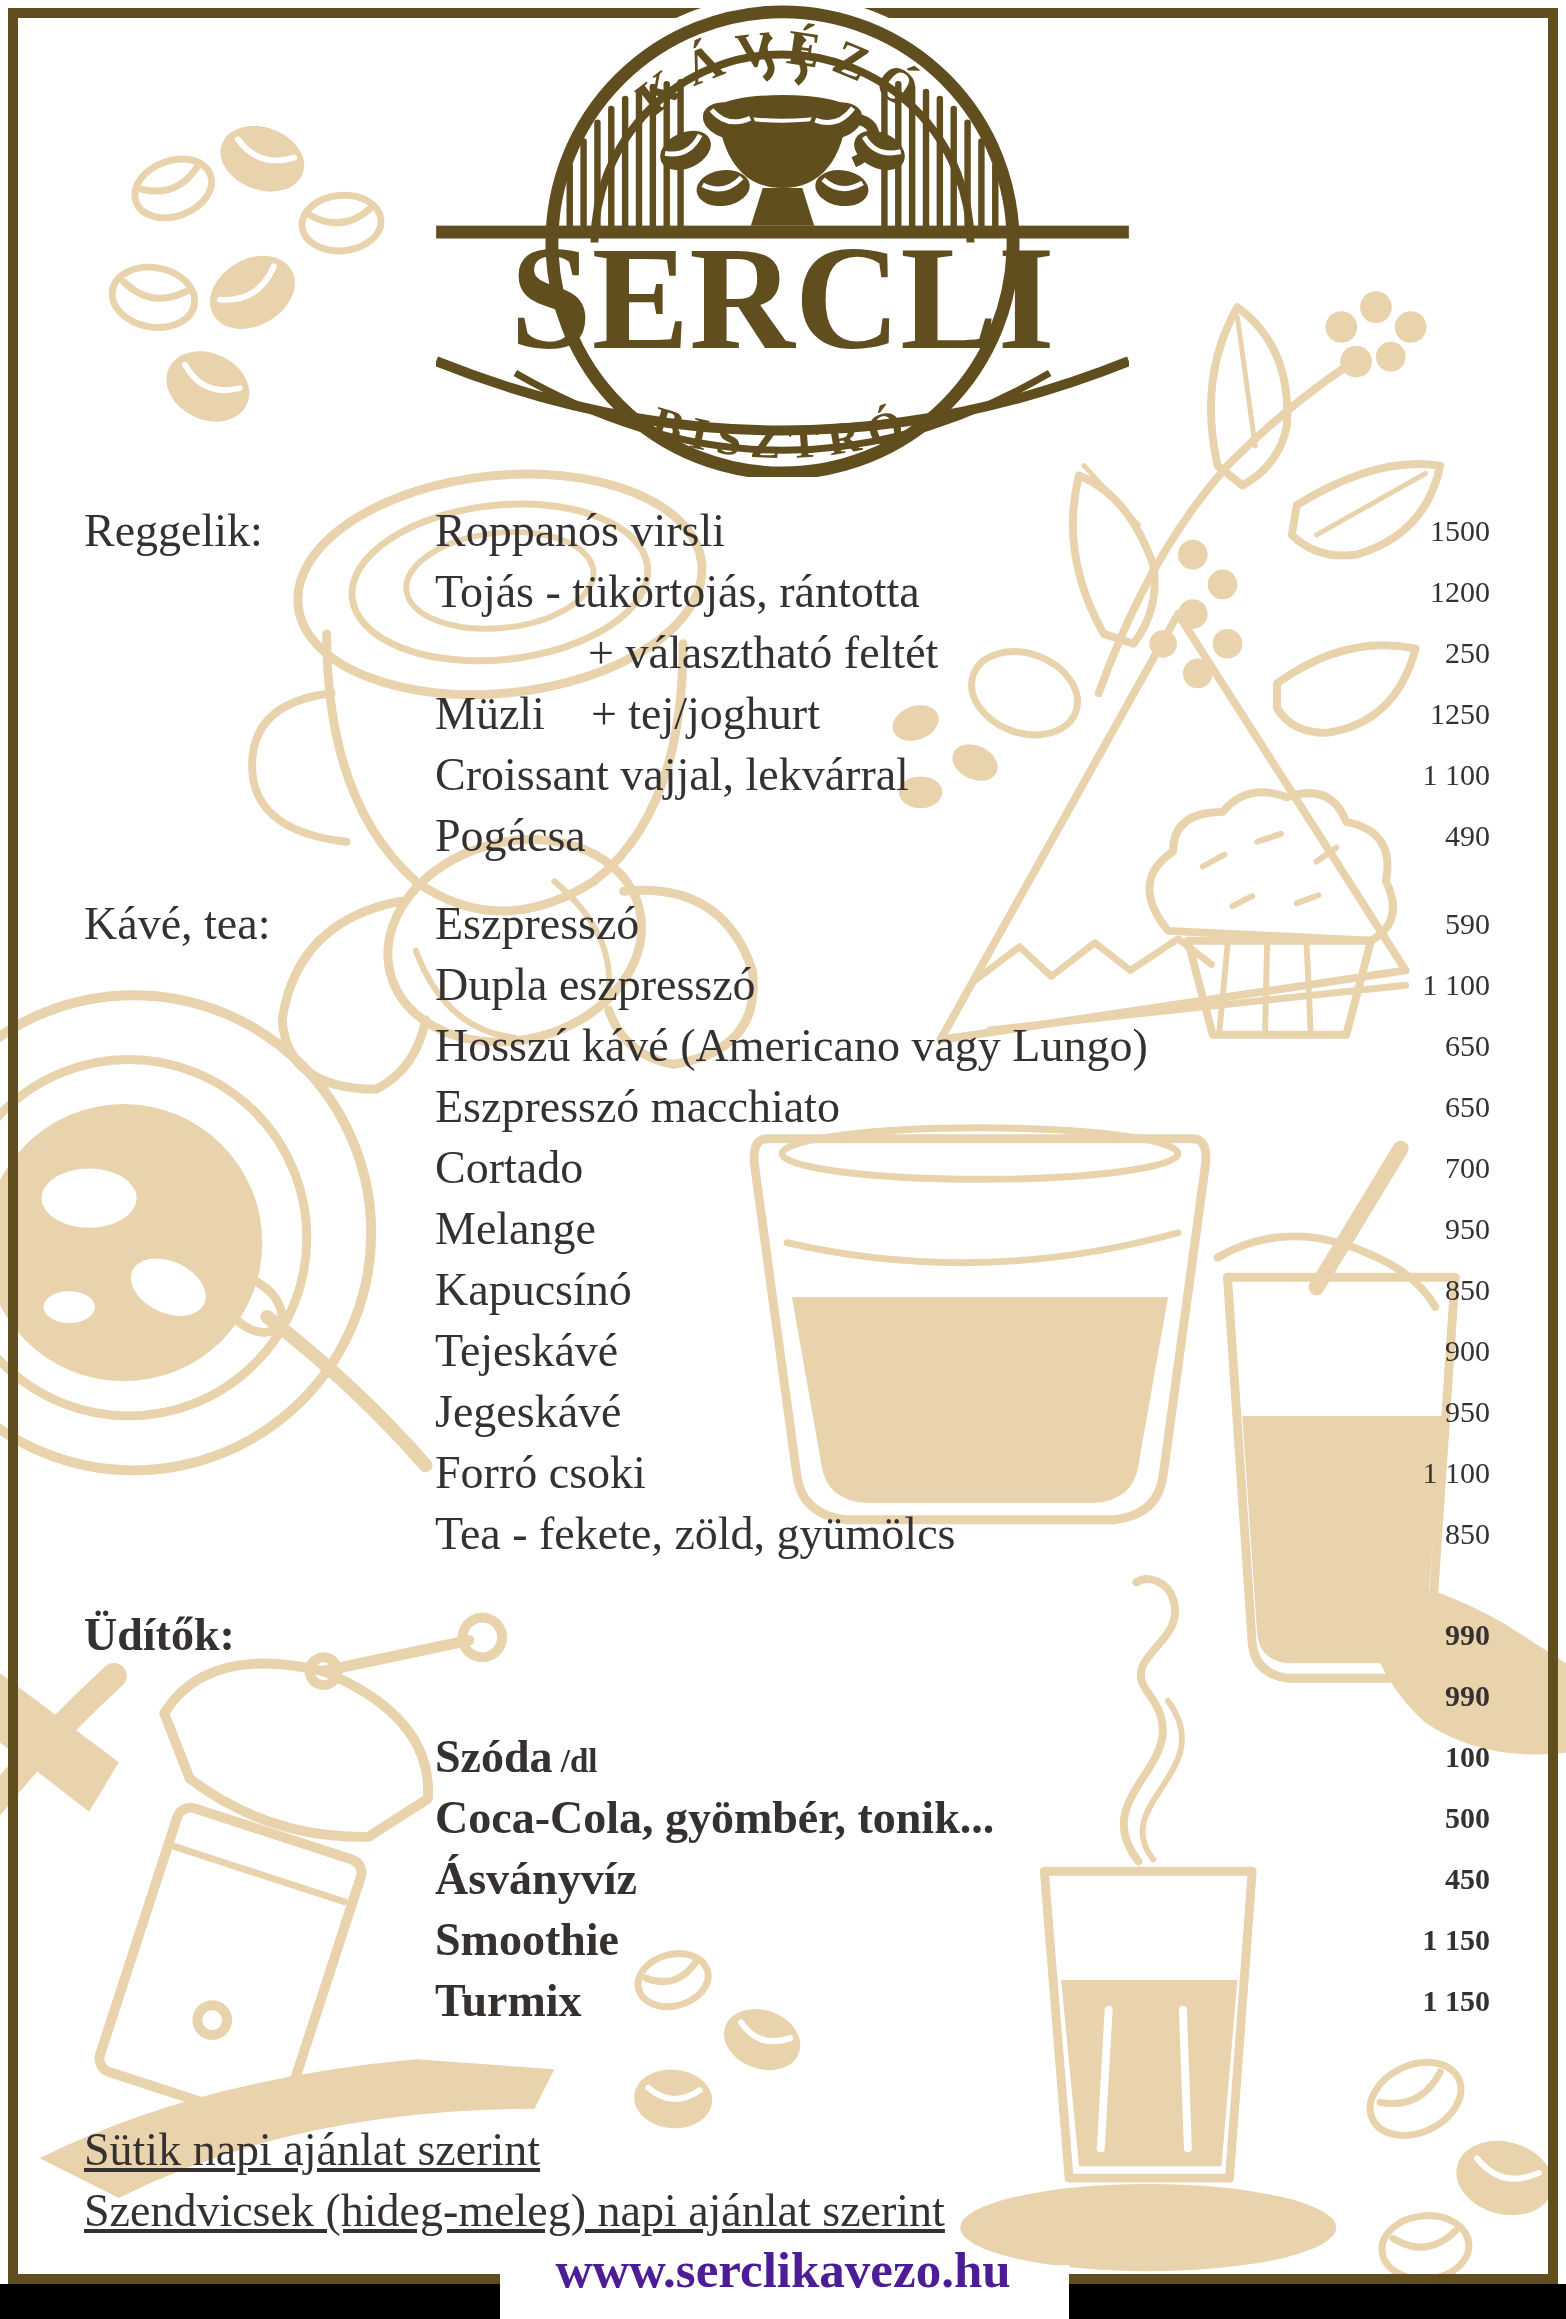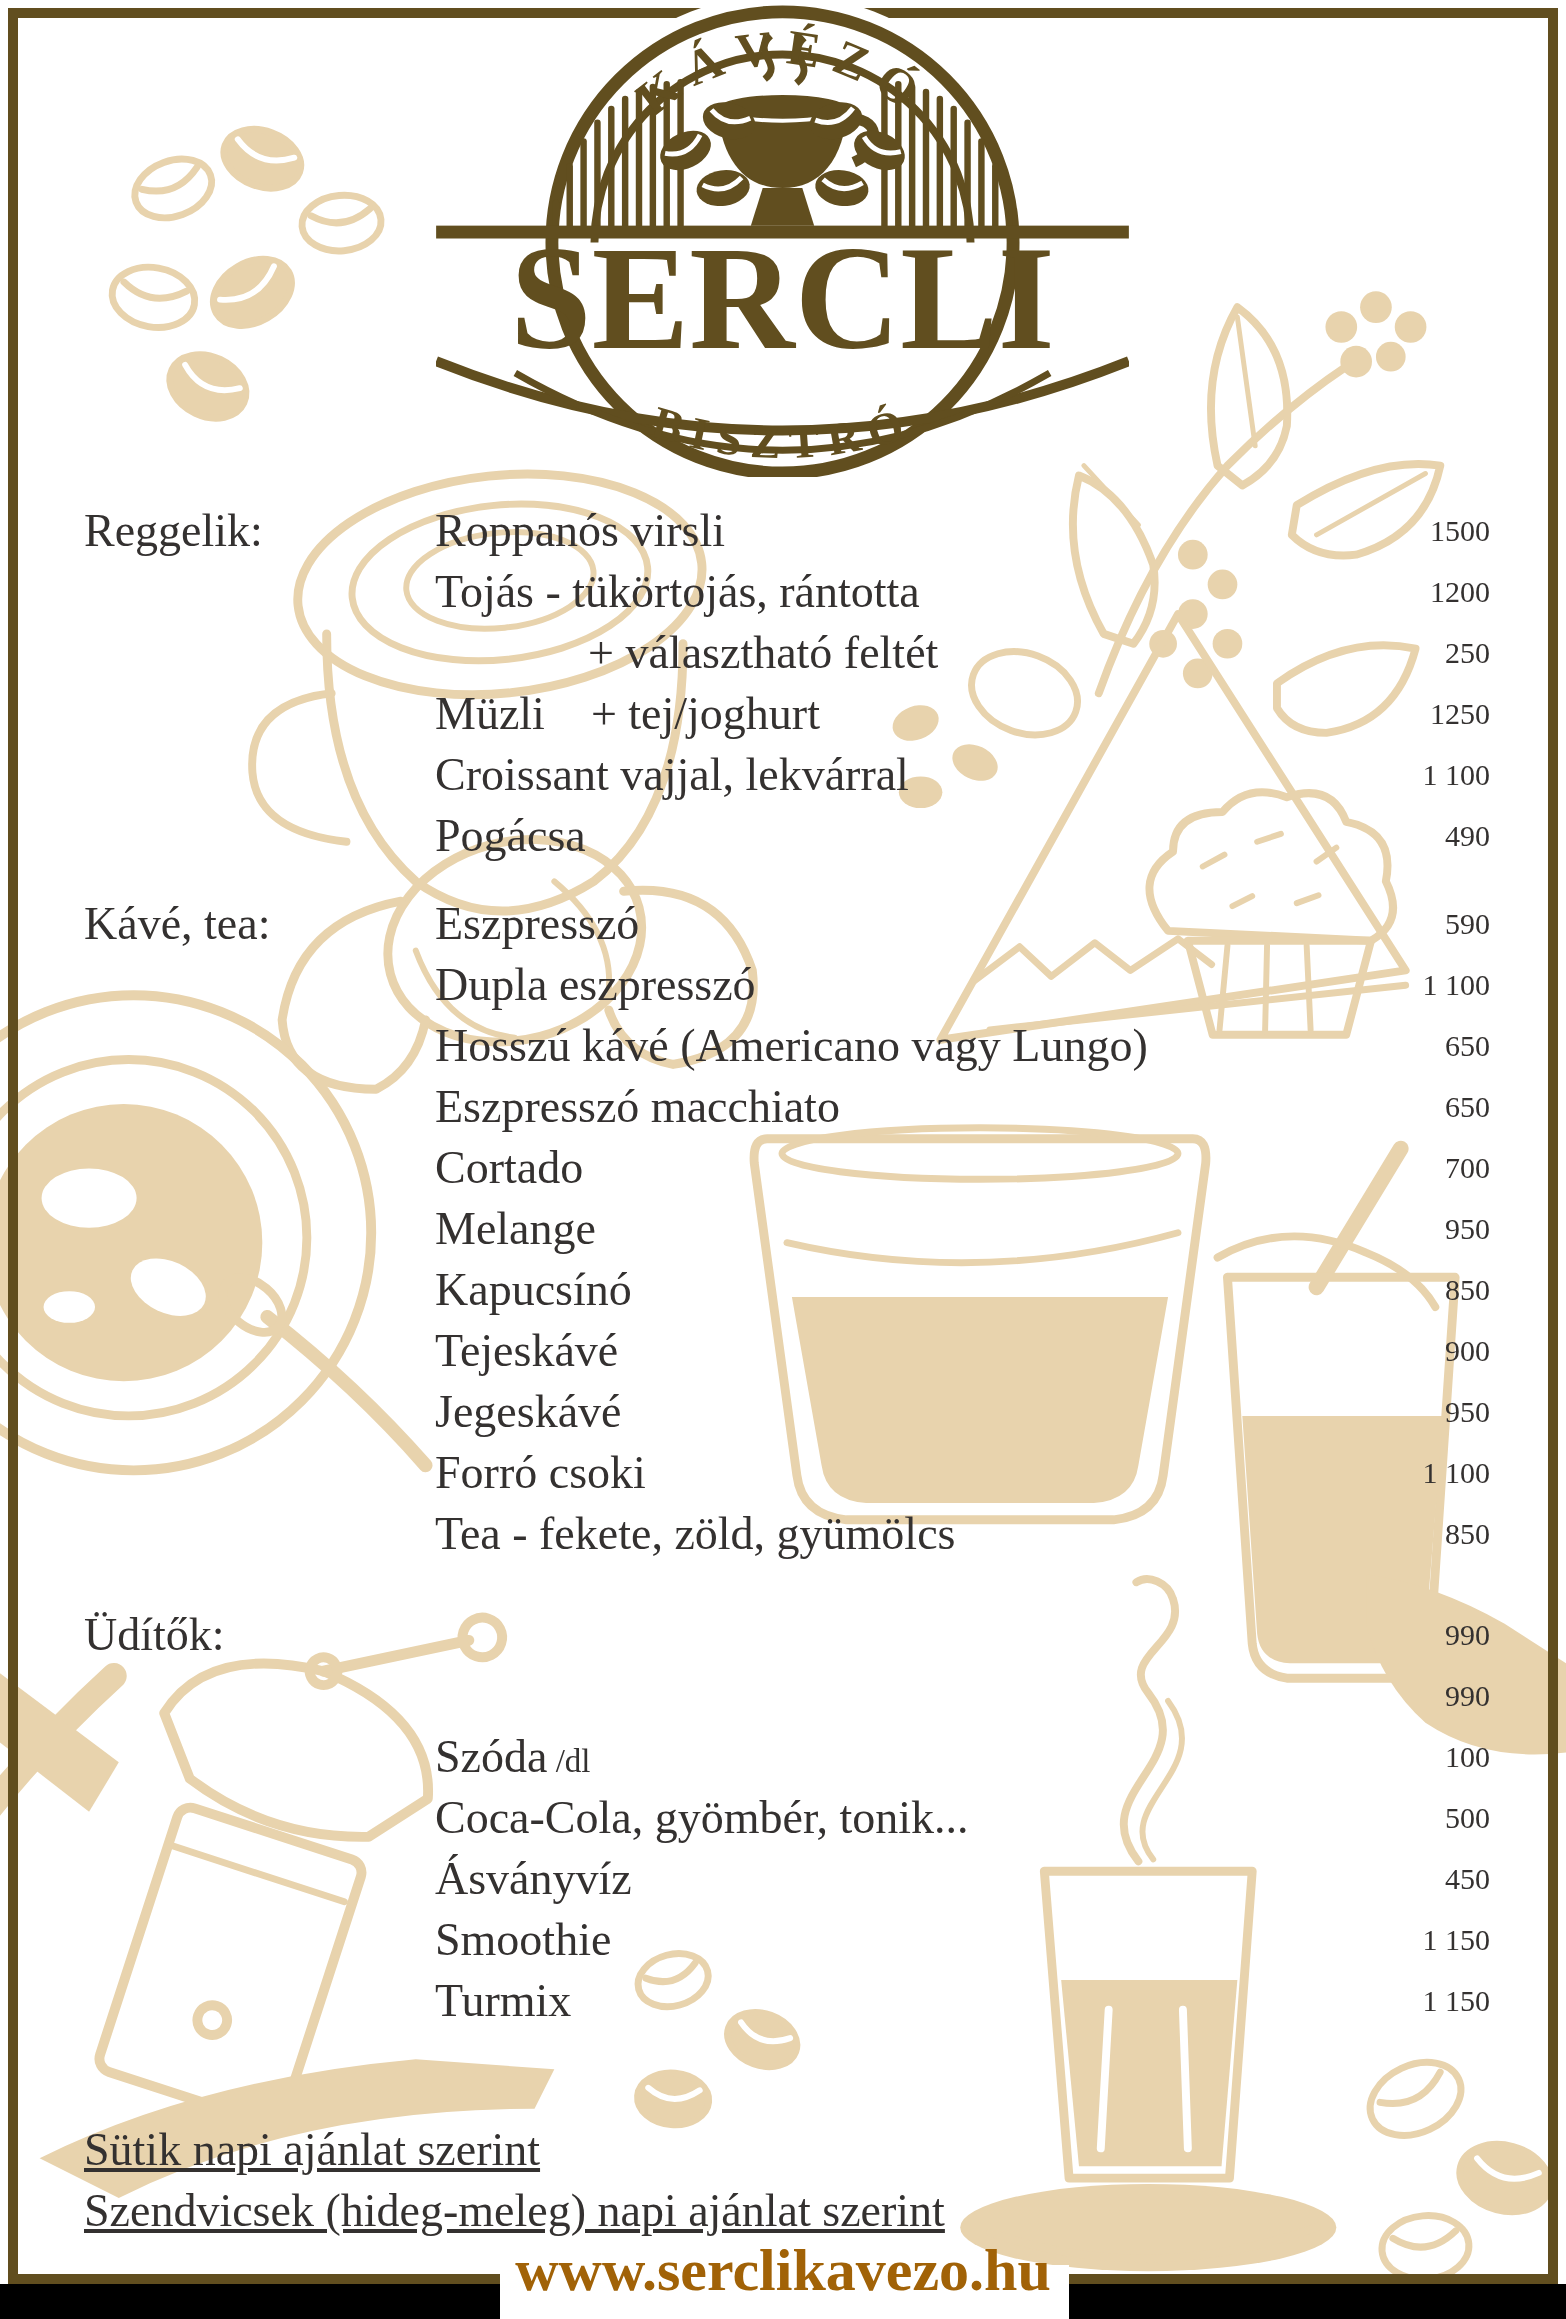--- a/index.html
+++ b/index.html
@@ -11,33 +11,33 @@
   #frame{position:absolute;left:8px;top:8px;right:8px;bottom:36px;z-index:1;
          border-left:10px solid #614e1f;border-top:10px solid #614e1f;
          border-right:10px solid #614e1f;border-bottom:10px solid #614e1f;}
   #blackbar{position:absolute;left:0;right:0;bottom:0;height:36px;background:#000;z-index:1;}
   
   #logo{position:absolute;left:436px;top:0;z-index:2;}
   
   #menu{position:absolute;left:84px;top:500px;width:1406px;z-index:3;}
   .section{position:relative;}
   .section + .section{margin-top:27px;}
-  .section:nth-child(3){margin-top:40px;}
+  .section:nth-child(3){margin-top:40px;font-weight:bold;}
   .sec-label{position:absolute;left:0;top:0;font-size:46px;line-height:61px;}
   .row{position:relative;height:61px;}
   .item-name{position:absolute;left:351px;top:0;font-size:46px;line-height:61px;white-space:pre;}
   .item-name.indent{left:504px;}
   .unit{font-size:33px;}
   .price{position:absolute;right:0;top:0;font-size:30px;line-height:61px;text-align:right;}
   
   #notes{position:absolute;left:84px;top:2119px;z-index:3;font-size:46px;line-height:61px;text-decoration:underline;}
   
   #whitepatch{position:absolute;left:500px;top:2265px;width:569px;height:54px;background:#fff;z-index:2;}
   #website{position:absolute;left:0;right:0;top:2239px;z-index:3;text-align:center;
-           font-size:60px;font-weight:bold;color:#a16207;line-height:63px;}
+           font-size:51px;font-weight:bold;color:#4c1d95;line-height:63px;}
 </style>
 </head>
 <body>
 
 <div id="page">
 
   <svg id="doodles" width="1566" height="2320" viewBox="0 0 1582 2343" fill="none" stroke-linecap="round" stroke-linejoin="round">
 
     <g stroke="#e8d3ad" stroke-width="7">
       <g transform="translate(175,190) rotate(-20)">

